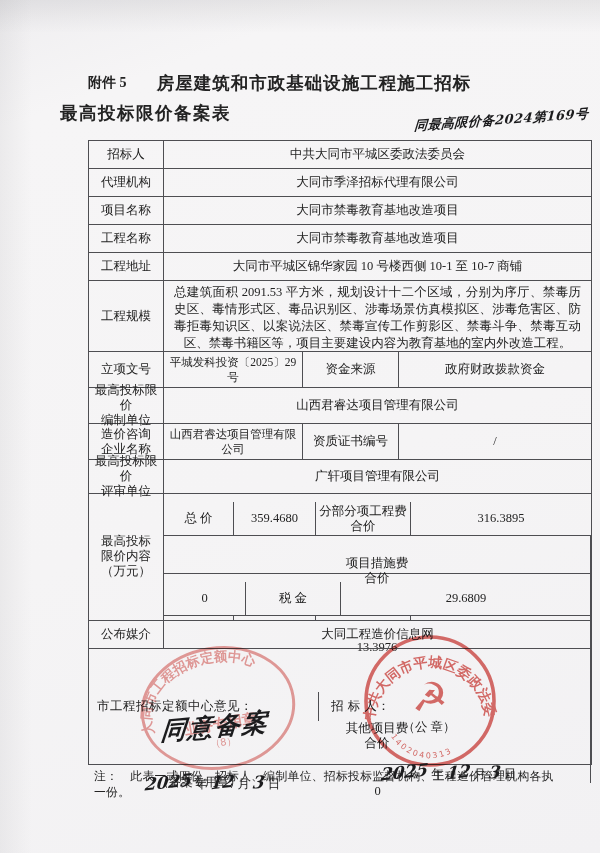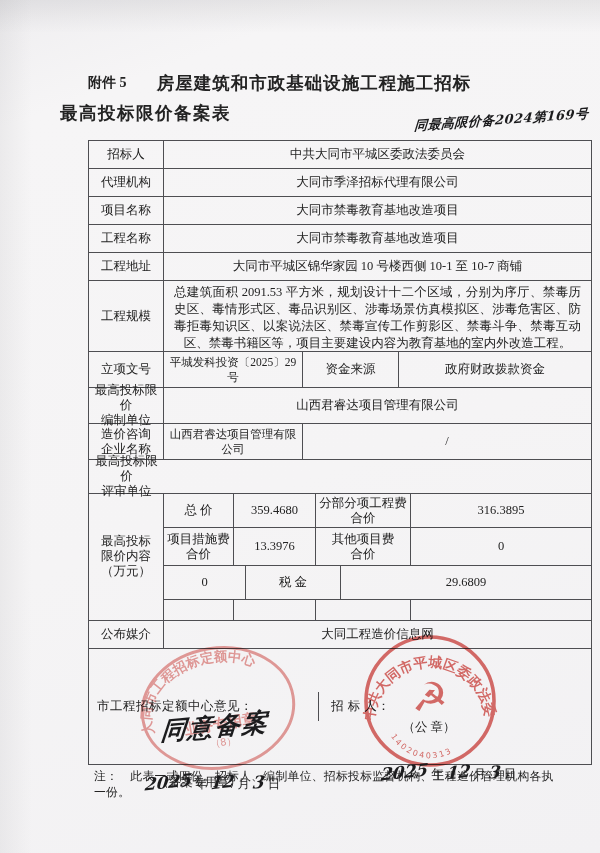--- a/index.html
+++ b/index.html
@@ -56,21 +56,21 @@
   .c96  { flex:0 0 96px; }
   .c142 { flex:1; }
   
   .price-right { flex:1; display:flex; flex-direction:column; }
   .prow { display:flex; border-bottom:1px solid #4e4e52; }
   .prow.empty-row { border-bottom:none; flex:1; }
   .p1 { flex:0 0 70px; white-space:pre-line; line-height:15px; }
   .p2 { flex:0 0 82px; }
   .p3 { flex:0 0 95px; white-space:pre-line; line-height:15px; }
   .p4 { flex:1; }
-  .ph34 { height:34px; } .ph38 { height:38px; }
+  .ph34 { height:34px;margin-top:8px; } .ph38 { height:38px;flex-direction:column; }
   .group-lab span { display:inline-block; width:58px; }
 
   
   .foot-left { flex:0 0 230px; border-right:1px solid #4e4e52; position:relative;
                padding:6px 8px; }
   .foot-right { flex:1; position:relative; padding:22px 12px; }
   .foot-title { font-size:12.5px; letter-spacing:0.5px; }
   .approve-hw { position:absolute; left:72px; top:18px; font-size:25px; letter-spacing:2px;
                 transform:rotate(-5deg) skewX(-10deg); z-index:3; white-space:nowrap; }
   .approve-cap { position:absolute; left:68px; top:50px; font-size:12px; z-index:1;margin-top:32px; }
@@ -140,26 +140,28 @@
   <div class="trow h36">
     <div class="cell lab">最高投标限价
 编制单位</div>
     <div class="cell val">山西君睿达项目管理有限公司</div>
   </div>
 
   <div class="trow h36">
     <div class="cell lab">造价咨询
 企业名称</div>
     <div class="cell c139">山西君睿达项目管理有限公司</div>
+    <div class="cell c96">资质证书编号</div>
     <div class="cell c142">/</div>
   </div>
 
   <div class="trow h34">
     <div class="cell lab">最高投标限价
 评审单位</div>
+    <div class="cell val">广轩项目管理有限公司</div>
   </div>
 
   <div class="trow h127">
     <div class="cell lab group-lab">
       <span>最高投标 限价内容 （万元）</span>
     </div>
     <div class="price-right">
       <div class="prow ph34">
         <div class="cell p1">总  价</div>
         <div class="cell p2">359.4680</div>

